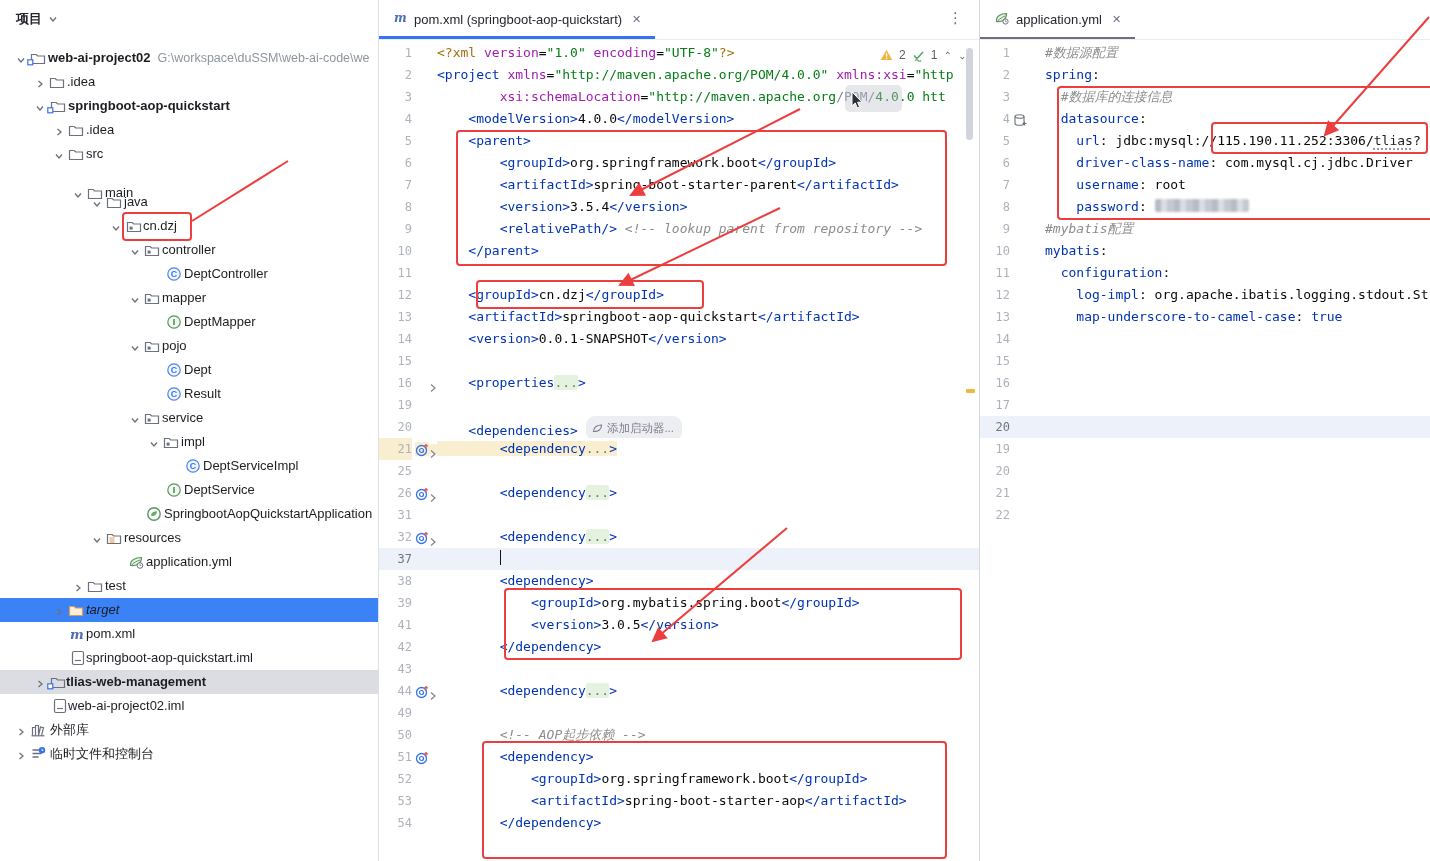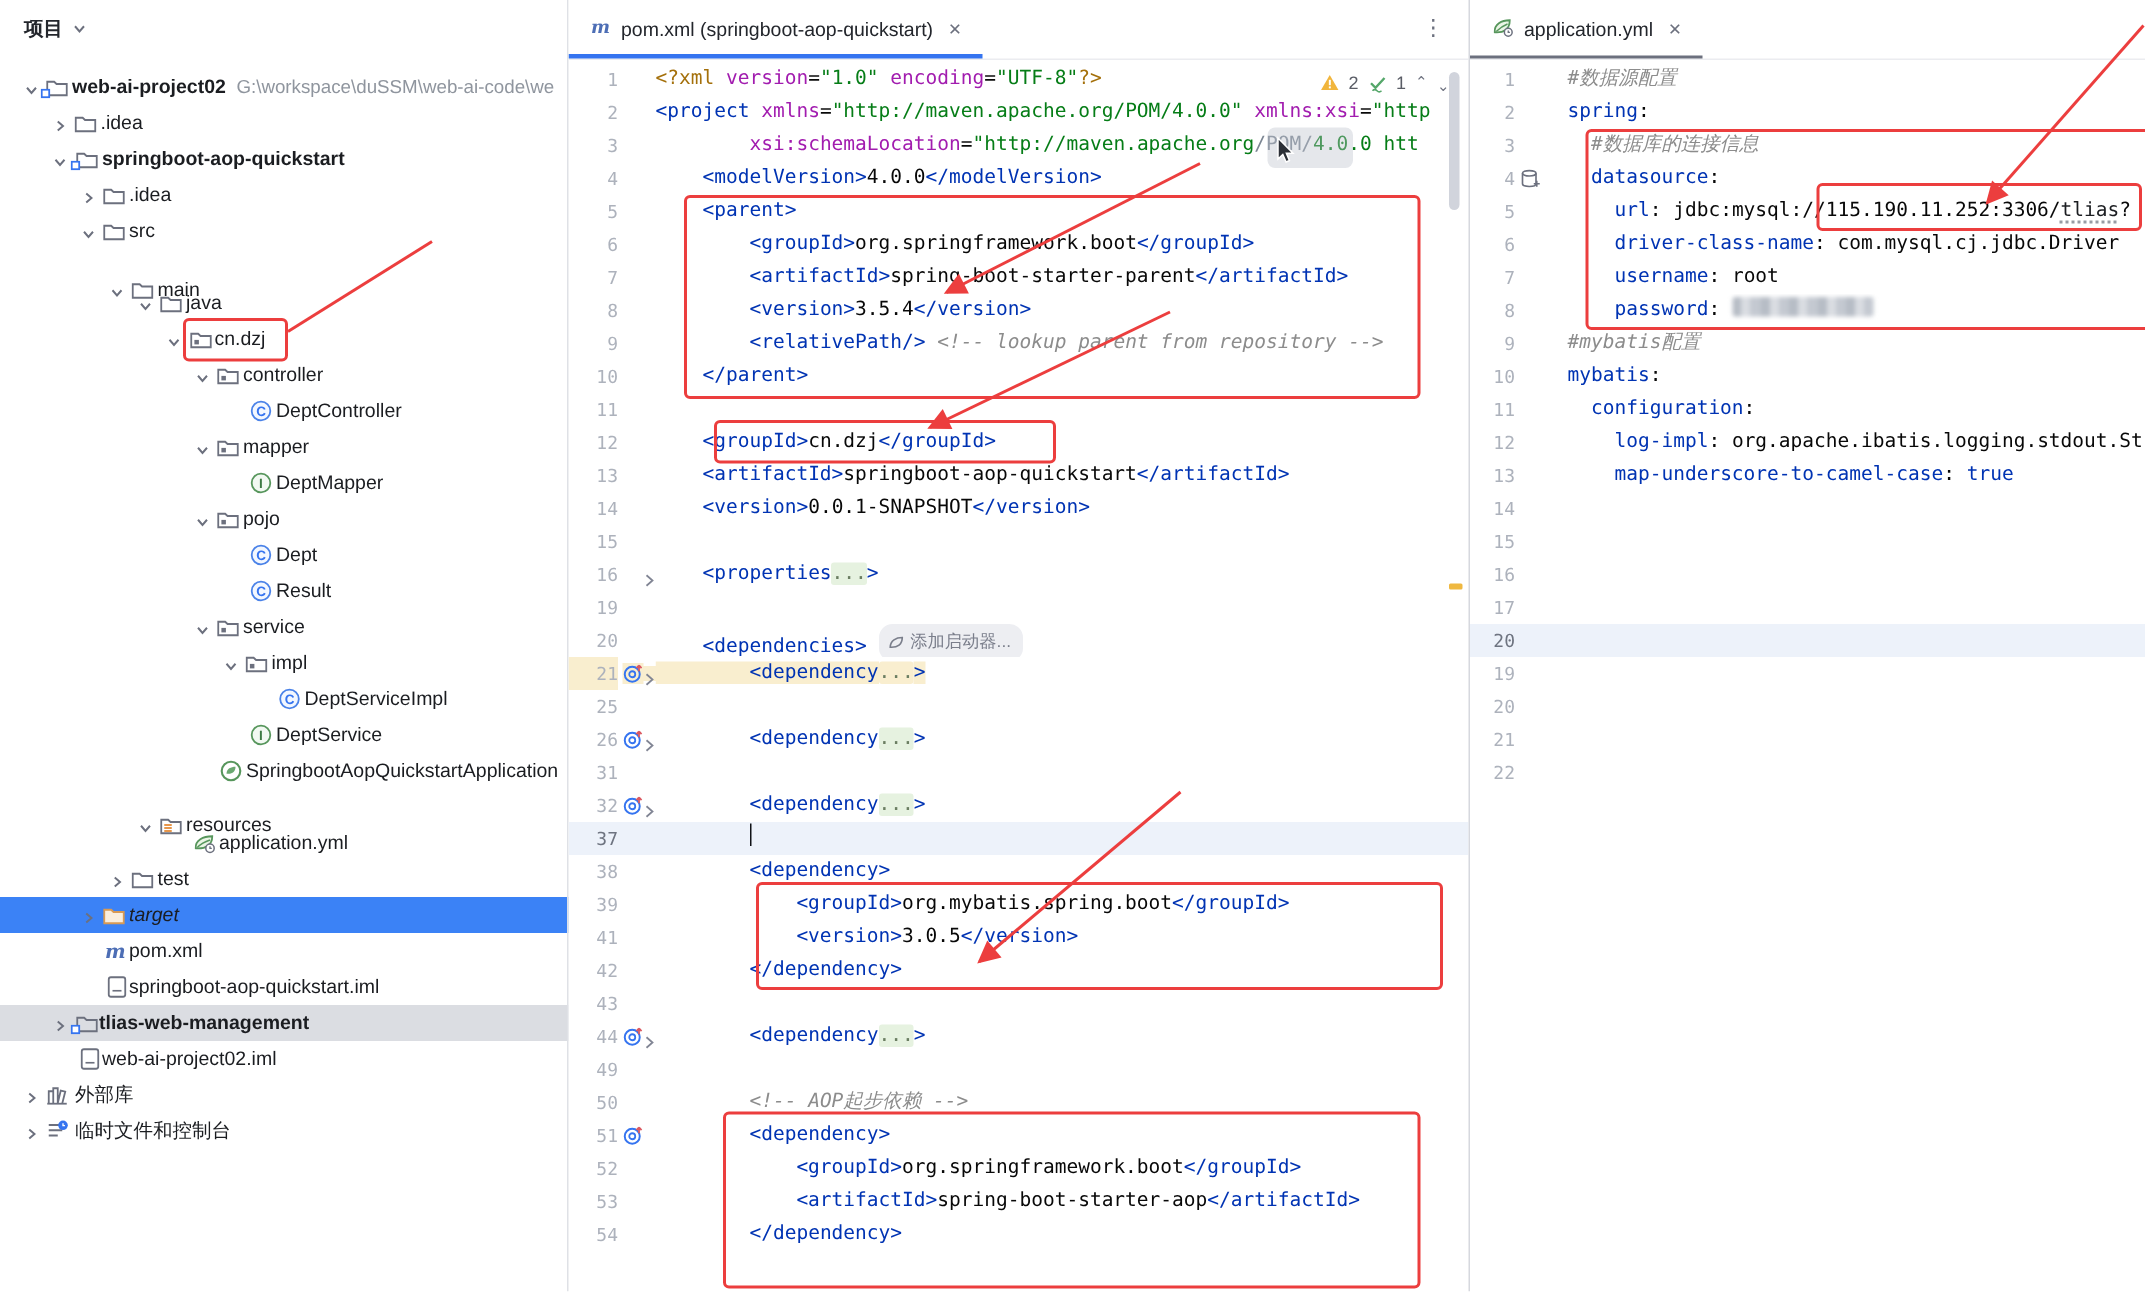--- a/index.html
+++ b/index.html
@@ -258,21 +258,21 @@
             </svg></span>
           <span class="lbl" style="left: 184px;">DeptService</span>
         </div>
         <div class="trow" style="top: 456px;">
           <span class="ticon" style="left: 146px;"><svg width="16" height="16">
               <circle cx="8" cy="8" r="6.2" fill="#fff" stroke="#57965c" stroke-width="1.4"></circle>
               <path d="M5 9.8 C5 6.5 8 5.2 11 5.2 C11 8.8 8.6 10.3 5 9.8 Z" fill="#6aa870"></path>
             </svg></span>
           <span class="lbl" style="left: 164px;">SpringbootAopQuickstartApplication</span>
         </div>
-        <div class="trow" style="top: 480px; margin-top: 12px;">
+        <div class="trow" style="top: 480px;">
           <span class="chev" style="left: 90px;"><svg width="14" height="14">
               <path d="M4 5.5 L7 9 L10 5.5" stroke="#6c707e" stroke-width="1.3" fill="none"></path>
             </svg></span>
           <span class="ticon" style="left: 106px;"><svg width="16" height="16">
               <path d="M1.5 4.5 v9 h13 v-7.5 h-6.8 l-1.6-1.5 h-4.6 z" fill="none" stroke="#6c707e" stroke-width="1.2"></path>
               <path d="M3.5 8 h5 M3.5 10 h5 M3.5 12 h5" stroke="#e8964a" stroke-width="1.2"></path>
             </svg></span>
           <span class="lbl" style="left: 124px;">resources</span>
         </div>
         <div class="trow" style="top: 504px;">

